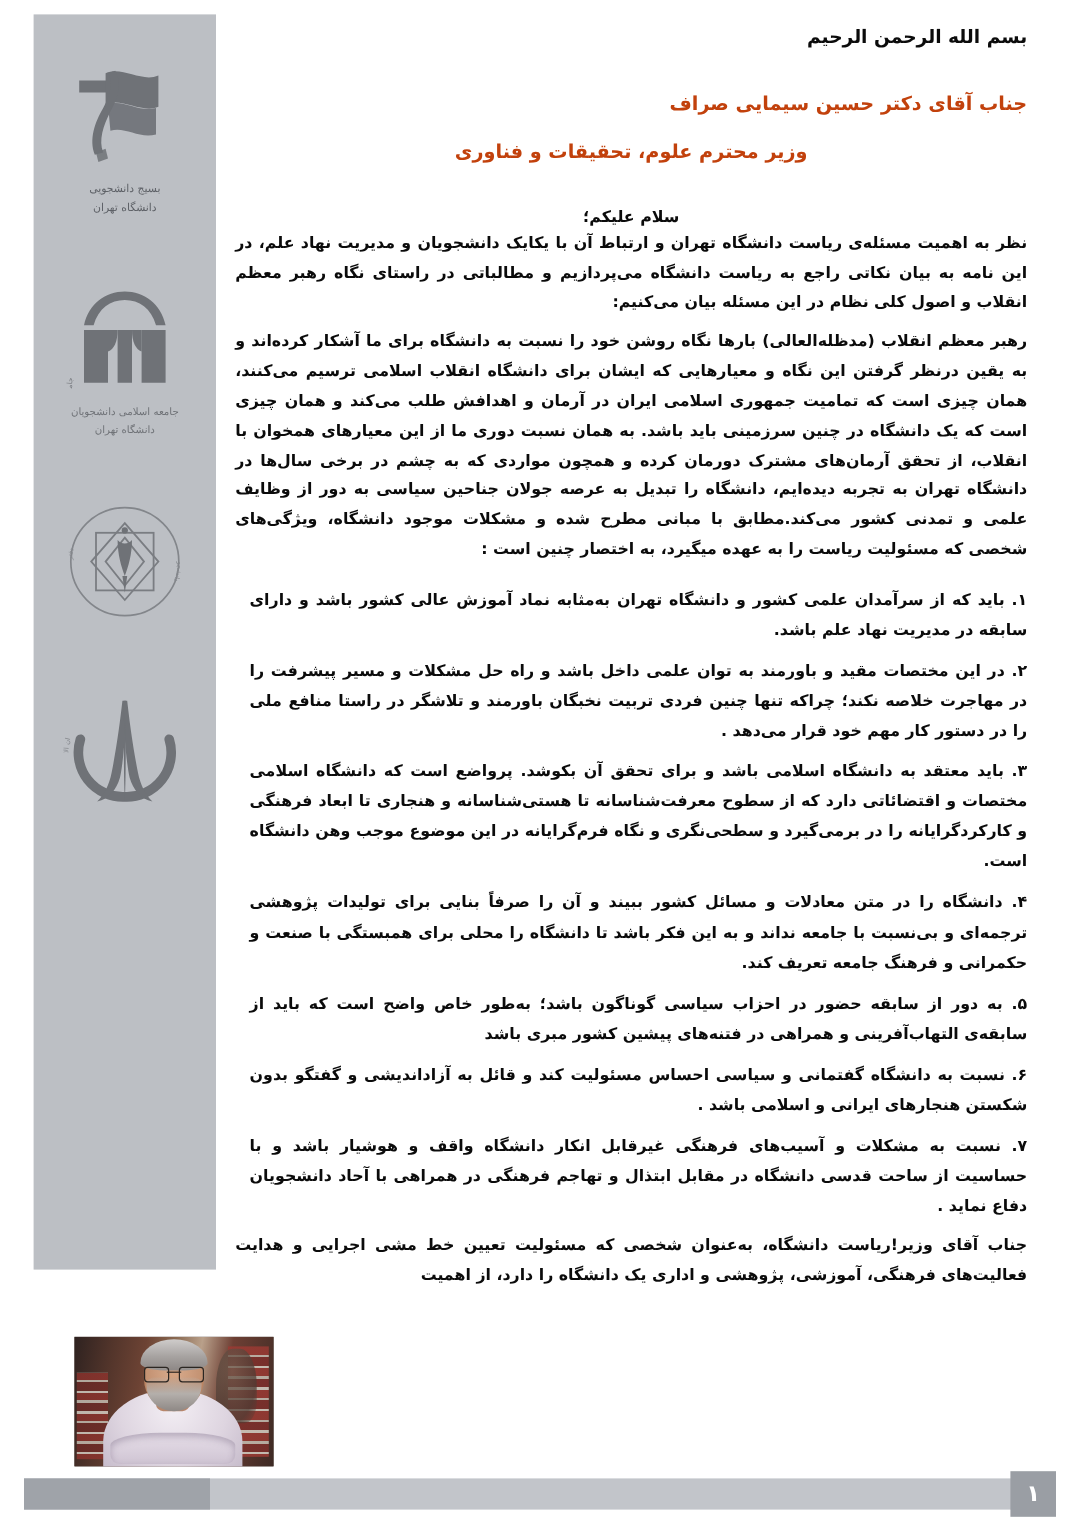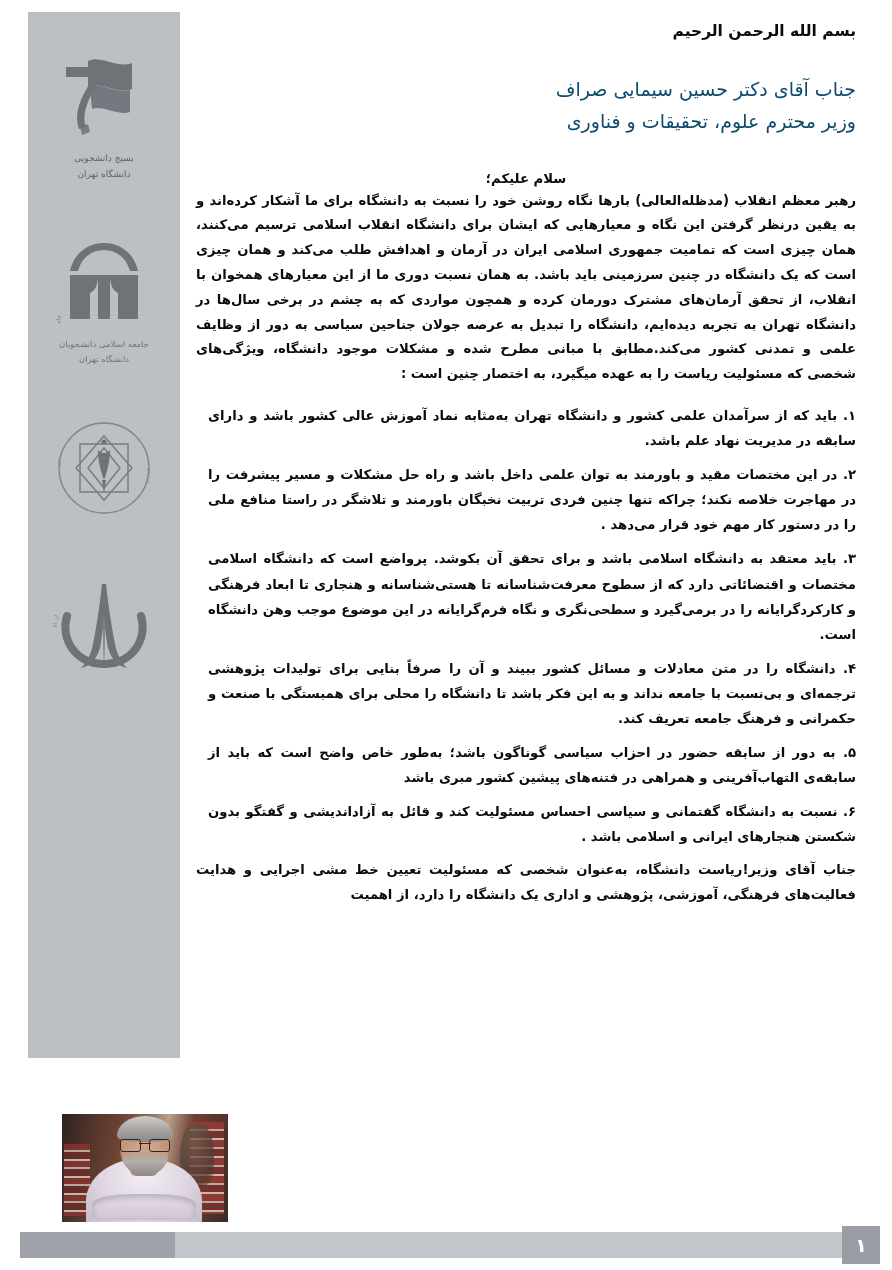--- a/index.html
+++ b/index.html
@@ -150,28 +150,28 @@
   }
   .bismillah {
     text-align: right;
     font-size: 15.5px;
     font-weight: 700;
     color: #0b0b0b;
     margin: 0 0 34px 0;
     letter-spacing: .2px;
   }
   .addressee {
-    font-size: 19px;
-    font-weight: 400;
-    color: #0c4a6e;
+    font-size: 16px;
+    font-weight: 700;
+    color: #c2410c;
     text-align: right;
     line-height: 1.62;
     margin: 0 0 34px 0;
   }
-  .addressee div + div { margin-top: 1px; }
+  .addressee div + div { margin-top: 14px; text-align: center; }
 
   .salam {
     font-size: 13.2px;
     font-weight: 700;
     color: #0b0b0b;
     margin: 0 0 3px 0;
     text-align: center;
   }
   p.para {
     font-size: 13.2px;
@@ -341,30 +341,32 @@
 
     <div class="bismillah">بسم الله الرحمن الرحیم</div>
 
     <div class="addressee">
       <div>جناب آقای دکتر حسین سیمایی صراف</div>
       <div>وزیر محترم علوم، تحقیقات و فناوری</div>
     </div>
 
     <div class="salam">سلام علیکم؛</div>
 
+    <p class="para">نظر به اهمیت مسئله‌ی ریاست دانشگاه تهران و ارتباط آن با یکایک دانشجویان و مدیریت نهاد علم، در این نامه به بیان نکاتی راجع به ریاست دانشگاه می‌پردازیم و مطالباتی در راستای نگاه رهبر معظم انقلاب و اصول کلی نظام در این مسئله بیان می‌کنیم:</p>
 
     <p class="para">رهبر معظم انقلاب (مدظله‌العالی) بارها نگاه روشن خود را نسبت به دانشگاه برای ما آشکار کرده‌اند و به یقین درنظر گرفتن این نگاه و معیارهایی که ایشان برای دانشگاه انقلاب اسلامی ترسیم می‌کنند، همان چیزی است که تمامیت جمهوری اسلامی ایران در آرمان و اهدافش طلب می‌کند و همان چیزی است که یک دانشگاه در چنین سرزمینی باید باشد. به همان نسبت دوری ما از این معیارهای همخوان با انقلاب، از تحقق آرمان‌های مشترک دورمان کرده و همچون مواردی که به چشم در برخی سال‌ها در دانشگاه تهران به تجربه دیده‌ایم، دانشگاه را تبدیل به عرصه جولان جناحین سیاسی به دور از وظایف علمی و تمدنی کشور می‌کند.مطابق با مبانی مطرح شده و مشکلات موجود دانشگاه، ویژگی‌های شخصی که مسئولیت ریاست را به عهده میگیرد، به اختصار چنین است :</p>
 
     <ol class="points">
       <li>۱. باید که از سرآمدان علمی کشور و دانشگاه تهران به‌مثابه نماد آموزش عالی کشور باشد و دارای سابقه در مدیریت نهاد علم باشد.</li>
       <li>۲. در این مختصات مقید و باورمند به توان علمی داخل باشد و راه حل مشکلات و مسیر پیشرفت را در مهاجرت خلاصه نکند؛ چراکه تنها چنین فردی تربیت نخبگان باورمند و تلاشگر در راستا منافع ملی را در دستور کار مهم خود قرار می‌دهد .</li>
       <li>۳. باید معتقد به دانشگاه اسلامی باشد و برای تحقق آن بکوشد. پرواضع است که دانشگاه اسلامی مختصات و اقتضائاتی دارد که از سطوح معرفت‌شناسانه تا هستی‌شناسانه و هنجاری تا ابعاد فرهنگی و کارکردگرایانه را در برمی‌گیرد و سطحی‌نگری و نگاه فرم‌گرایانه در این موضوع موجب وهن دانشگاه است.</li>
       <li>۴. دانشگاه را در متن معادلات و مسائل کشور ببیند و آن را صرفاً بنایی برای تولیدات پژوهشی ترجمه‌ای و بی‌نسبت با جامعه نداند و به این فکر باشد تا دانشگاه را محلی برای همبستگی با صنعت و حکمرانی و فرهنگ جامعه تعریف کند.</li>
       <li>۵. به دور از سابقه حضور در احزاب سیاسی گوناگون باشد؛ به‌طور خاص واضح است که باید از سابقه‌ی التهاب‌آفرینی و همراهی در فتنه‌های پیشین کشور مبری باشد</li>
       <li>۶. نسبت به دانشگاه گفتمانی و سیاسی احساس مسئولیت کند و قائل به آزاداندیشی و گفتگو بدون شکستن هنجارهای ایرانی و اسلامی باشد .</li>
+      <li>۷. نسبت به مشکلات و آسیب‌های فرهنگی غیرقابل انکار دانشگاه واقف و هوشیار باشد و با حساسیت از ساحت قدسی دانشگاه در مقابل ابتذال و تهاجم فرهنگی در همراهی با آحاد دانشجویان دفاع نماید .</li>
     </ol>
 
     <p class="para closing">جناب آقای وزیر!ریاست دانشگاه، به‌عنوان شخصی که مسئولیت تعیین خط مشی اجرایی و هدایت فعالیت‌های فرهنگی، آموزشی، پژوهشی و اداری یک دانشگاه را دارد، از اهمیت</p>
   </main>
 
   <footer class="footer">
     <div class="bar-light"></div>
     <div class="bar-dark"></div>
     <div class="page-num">۱</div>
   </footer>

